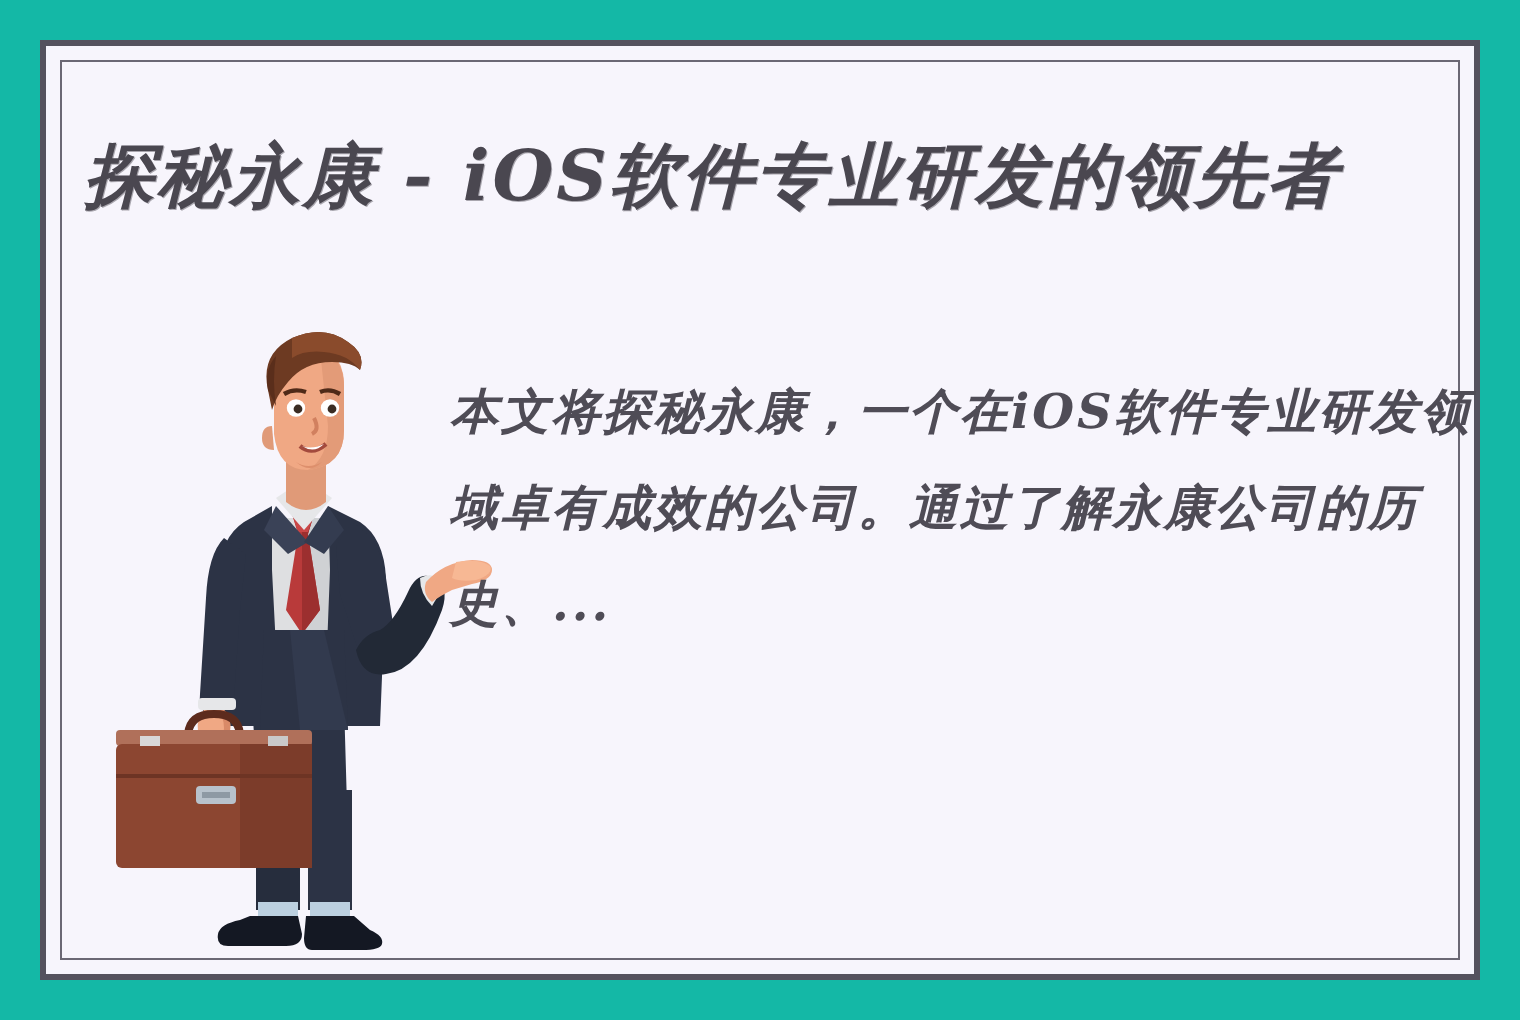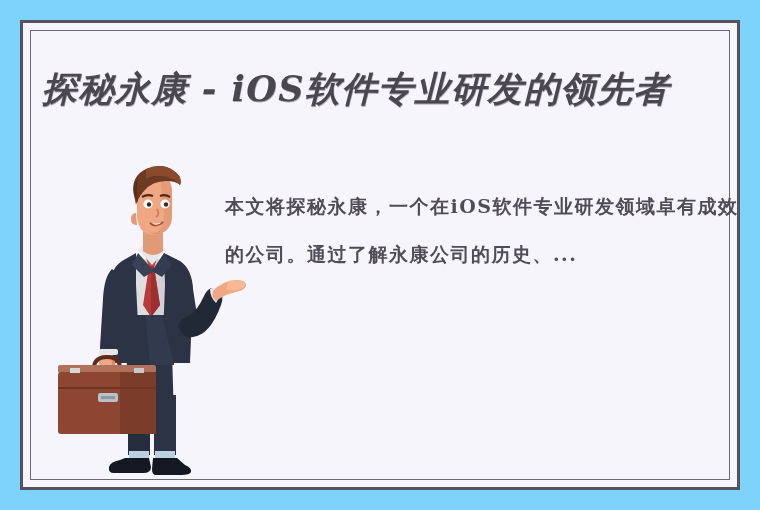--- a/index.html
+++ b/index.html
@@ -13,21 +13,21 @@
     background: #f5f3fa;
     font-family: "DejaVu Sans", sans-serif;
   }
 
   
   #card {
     position: absolute;
     left: 0; top: 0;
     width: 760px;
     height: 510px;
-    background: #7dd3fc;
+    background: #14b8a6;
   }
   #outer-frame {
     position: absolute;
     left: 20px;
     top: 20px;
     width: 720px;
     height: 470px;
     box-sizing: border-box;
     border: 3px solid #55525e;
     background: #f7f5fc;
@@ -63,21 +63,22 @@
     text-shadow: 0.5px 0.5px 0 rgba(74,71,80,0.45);
   }
 
   
   #excerpt {
     position: absolute;
     left: 225px;
     top: 182px;
     width: 520px;
     font-family: "DejaVu Serif", "Liberation Serif", serif;
-    font-size: 19px;
+    font-size: 24px;
+    font-style: italic;
     font-weight: bold;
     line-height: 48px;
     letter-spacing: 1.5px;
     color: #4f4c56;
     z-index: 4;
     white-space: pre-wrap;
   }
 
   
   #illustration {

